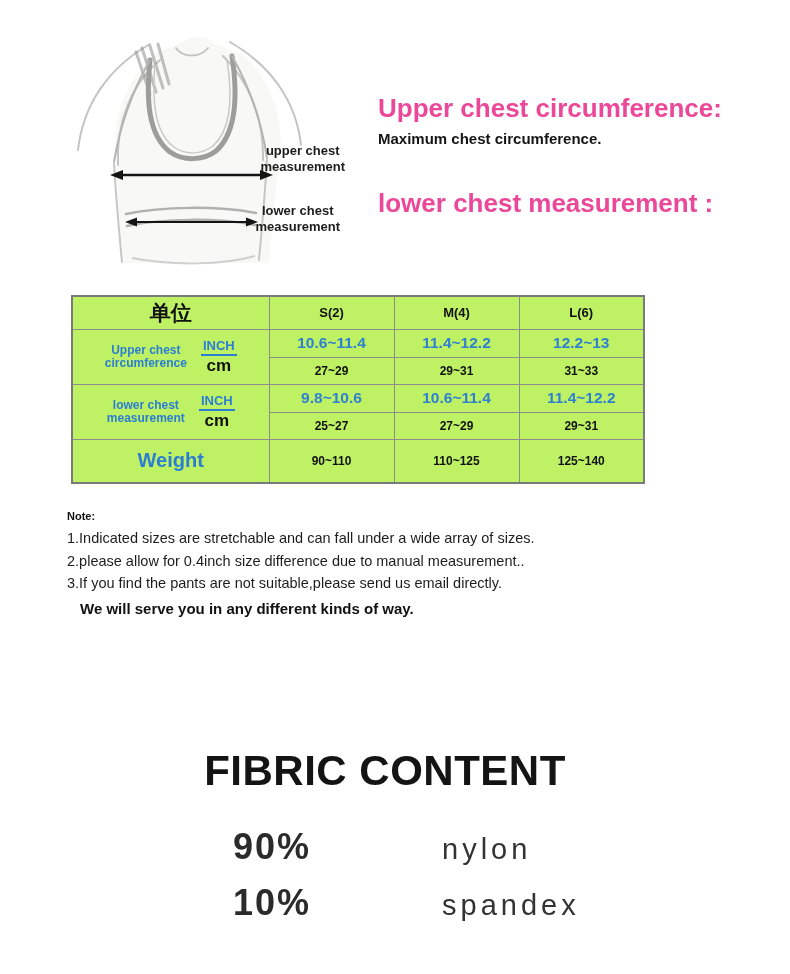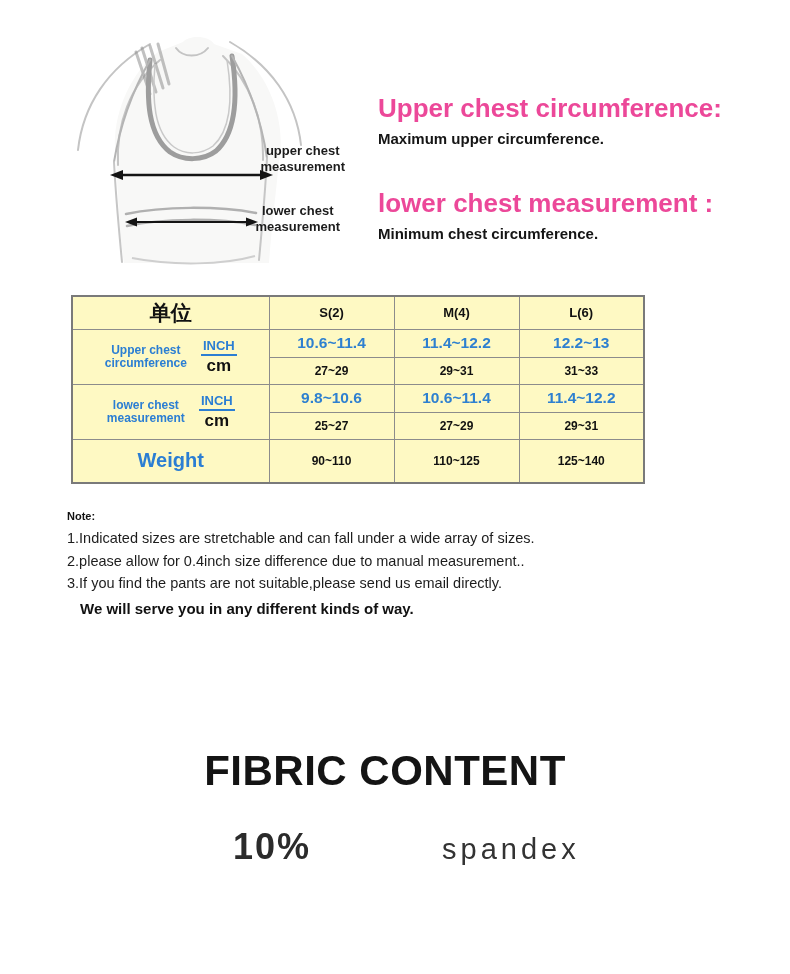--- a/index.html
+++ b/index.html
@@ -19,21 +19,21 @@
 
   .hero-text { position:absolute; left:378px; top:96px; }
   .hero-text h2 { font-size:26px; line-height:24px; font-weight:700; color:#ec4899; margin:0 0 10px 0; }
   .hero-text p  { font-size:15px; line-height:18px; font-weight:700; color:#151515; margin:0 0 43px 0; }
   .hero-text p:last-child { margin-bottom:0; }
 
   
   .size-table { position:absolute; left:71px; top:295px; width:572px;
                 border-collapse:collapse; table-layout:fixed; }
   .size-table td, .size-table th { border:1px solid #8c8c8c; text-align:center;
-                vertical-align:middle; padding:0; background:#fef9c3; }
+                vertical-align:middle; padding:0; background:#bef264; }
   .size-table { border:2px solid #7a7a7a; }
   tr.r-header  { height:33px; }
   tr.r-inch    { height:28px; }
   tr.r-cm      { height:27px; }
   tr.r-weight  { height:44px; }
   .unit-header { font-size:21px; font-weight:700; color:#111; font-family:"DejaVu Sans",sans-serif; }
   .size-header { font-size:13px; font-weight:700; color:#111; }
   .rowlabel { display:flex; align-items:center; justify-content:center; gap:14px; }
   .rl-text { color:#2b7ed3; font-weight:700; font-size:12px; line-height:13px; text-align:center; }
   .rl-text span { display:block; }
@@ -127,23 +127,22 @@
         <span>measurement</span>
       </div>
       <div class="fig-label lower">
         <span>lower chest</span>
         <span>measurement</span>
       </div>
     </div>
 
     <div class="hero-text">
       <h2>Upper chest circumference:</h2>
-      <p>Maximum upper circumference.</p>
+      <p>Maximum chest circumference.</p>
       <h2>lower chest measurement :</h2>
-      <p>Minimum chest circumference.</p>
     </div>
   </section>
 
   <table class="size-table">
     <colgroup>
       <col style="width:197px">
         <col style="width:125px">
         <col style="width:125px">
         <col style="width:125px">
     </colgroup>
@@ -215,19 +214,23 @@
     <div class="note-line">1.Indicated sizes are stretchable and can fall under a wide array of sizes.</div>
     <div class="note-line">2.please allow for 0.4inch size difference due to manual measurement..</div>
     <div class="note-line">3.If you find the pants are not suitable,please send us email directly.</div>
     <div class="notes-closing">We will serve you in any different kinds of way.</div>
   </section>
 
   <section class="fabric">
     <div class="fabric-title">FIBRIC CONTENT</div>
     <div class="fabric-rows">
       <div class="fabric-row">
+        <span class="fabric-percent">90%</span>
+        <span class="fabric-material">nylon</span>
+      </div>
+      <div class="fabric-row">
         <span class="fabric-percent">10%</span>
         <span class="fabric-material">spandex</span>
       </div>
     </div>
   </section>
 
 </div>
 
 </body></html>

